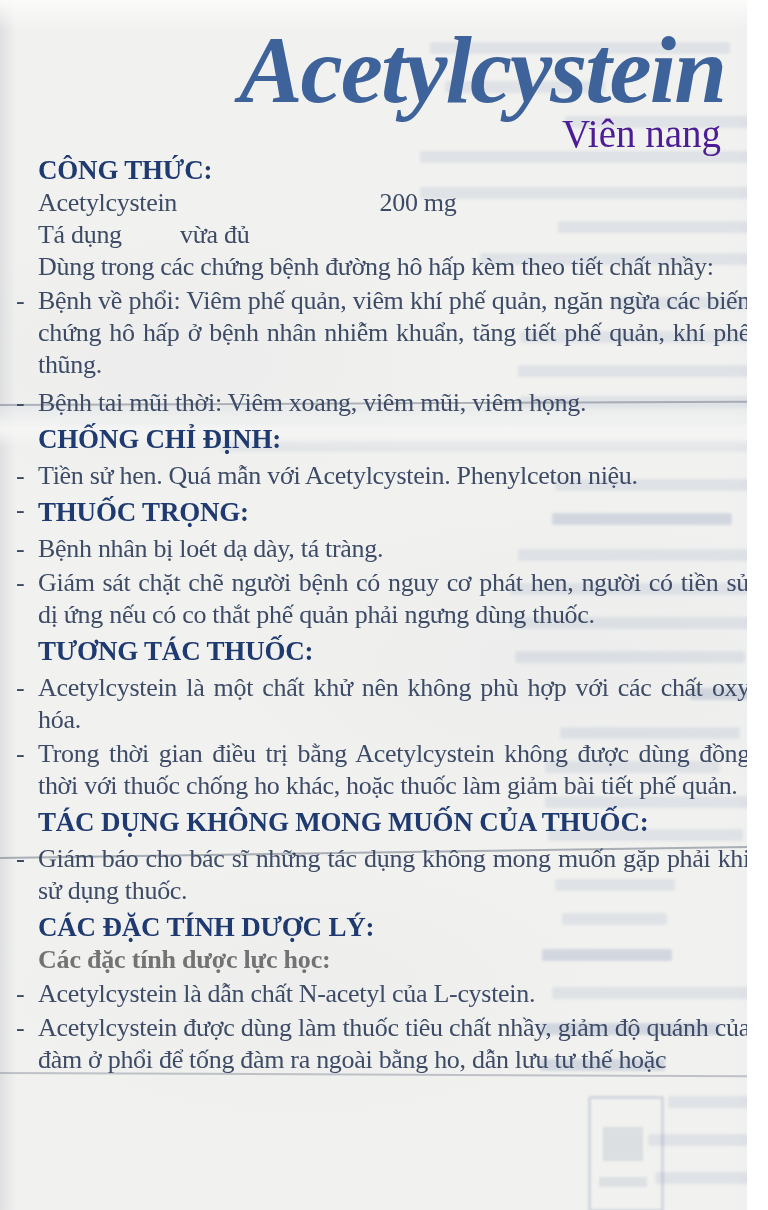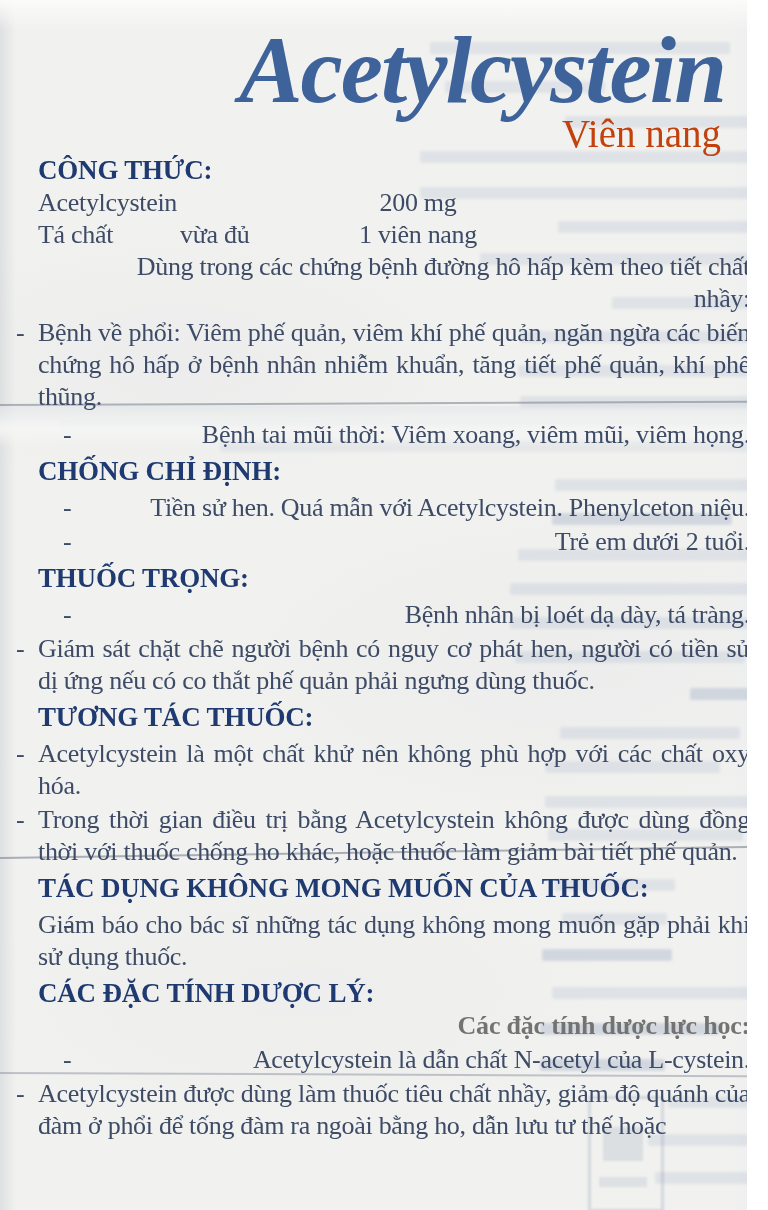--- a/index.html
+++ b/index.html
@@ -40,41 +40,41 @@
     position:absolute;top:18px;right:22px;left:120px;
     text-align:right;
     font-style:italic;font-weight:bold;
     font-size:95px;line-height:1.1;
     letter-spacing:-2px;
     color:#3e639b;
   }
   .form{
     position:absolute;top:113px;right:26px;
     font-size:39px;line-height:1.1;
-    color:#c2410c;
+    color:#4c1d95;
   }
   .content{
     position:absolute;top:150px;left:14px;width:736px;
     color:#3d4b66;
     font-size:26px;line-height:32px;
     letter-spacing:-0.3px;
   }
   .sec-h{
     margin:3px 0 0 0;padding-left:24px;
     font-weight:bold;font-size:27px;line-height:34px;
     color:#1f3a70;letter-spacing:-0.2px;
   }
   .formula-row{
     display:grid;grid-template-columns:142px 122px 232px;
     padding-left:24px;line-height:32px;
   }
   .formula-row .val{text-align:center;}
   .para{position:relative;margin:0 0 2px 0;padding-left:24px;text-align:justify;}
   .para .dash{position:absolute;left:2px;top:0;}
-  .para.noj{text-align:right;margin-left:47px;}
+  .para.noj{text-align:left;}
   .sub-h{font-weight:bold;color:#737373;letter-spacing:-0.2px;}
   .mt6{margin-top:6px;}
   .mt4{margin-top:4px;}
 </style>
 </head>
 <body>
 
 <div class="page">
 
   <div class="paper-light"></div>
@@ -129,23 +129,22 @@
 
   <div class="content">
 
     <div class="sec-h">CÔNG THỨC:</div>
     <div class="formula-row">
       <span>Acetylcystein</span>
       <span></span>
       <span class="val">200 mg</span>
     </div>
     <div class="formula-row">
-      <span>Tá chất</span>
+      <span>Tá dụng</span>
       <span>vừa đủ</span>
-      <span class="val">1 viên nang</span>
     </div>
 
     <p class="para noj">
       <span>Dùng trong các chứng bệnh đường hô hấp kèm theo tiết chất nhầy:</span>
     </p>
     <p class="para">
       <span class="dash">-</span>
       <span>Bệnh về phổi: Viêm phế quản, viêm khí phế quản, ngăn ngừa các biến chứng hô hấp ở bệnh nhân nhiễm khuẩn, tăng tiết phế quản, khí phế thũng.</span>
     </p>
     <p class="para noj mt6">
@@ -153,21 +152,20 @@
       <span>Bệnh tai mũi thời: Viêm xoang, viêm mũi, viêm họng.</span>
     </p>
 
     <div class="sec-h">CHỐNG CHỈ ĐỊNH:</div>
     <p class="para noj mt4">
       <span class="dash">-</span>
       <span>Tiền sử hen. Quá mẫn với Acetylcystein. Phenylceton niệu.</span>
     </p>
     <p class="para noj">
       <span class="dash">-</span>
-      <span>Trẻ em dưới 2 tuổi.</span>
     </p>
 
     <div class="sec-h">THUỐC TRỌNG:</div>
     <p class="para noj mt4">
       <span class="dash">-</span>
       <span>Bệnh nhân bị loét dạ dày, tá tràng.</span>
     </p>
     <p class="para">
       <span class="dash">-</span>
       <span>Giám sát chặt chẽ người bệnh có nguy cơ phát hen, người có tiền sử dị ứng nếu có co thắt phế quản phải ngưng dùng thuốc.</span>

